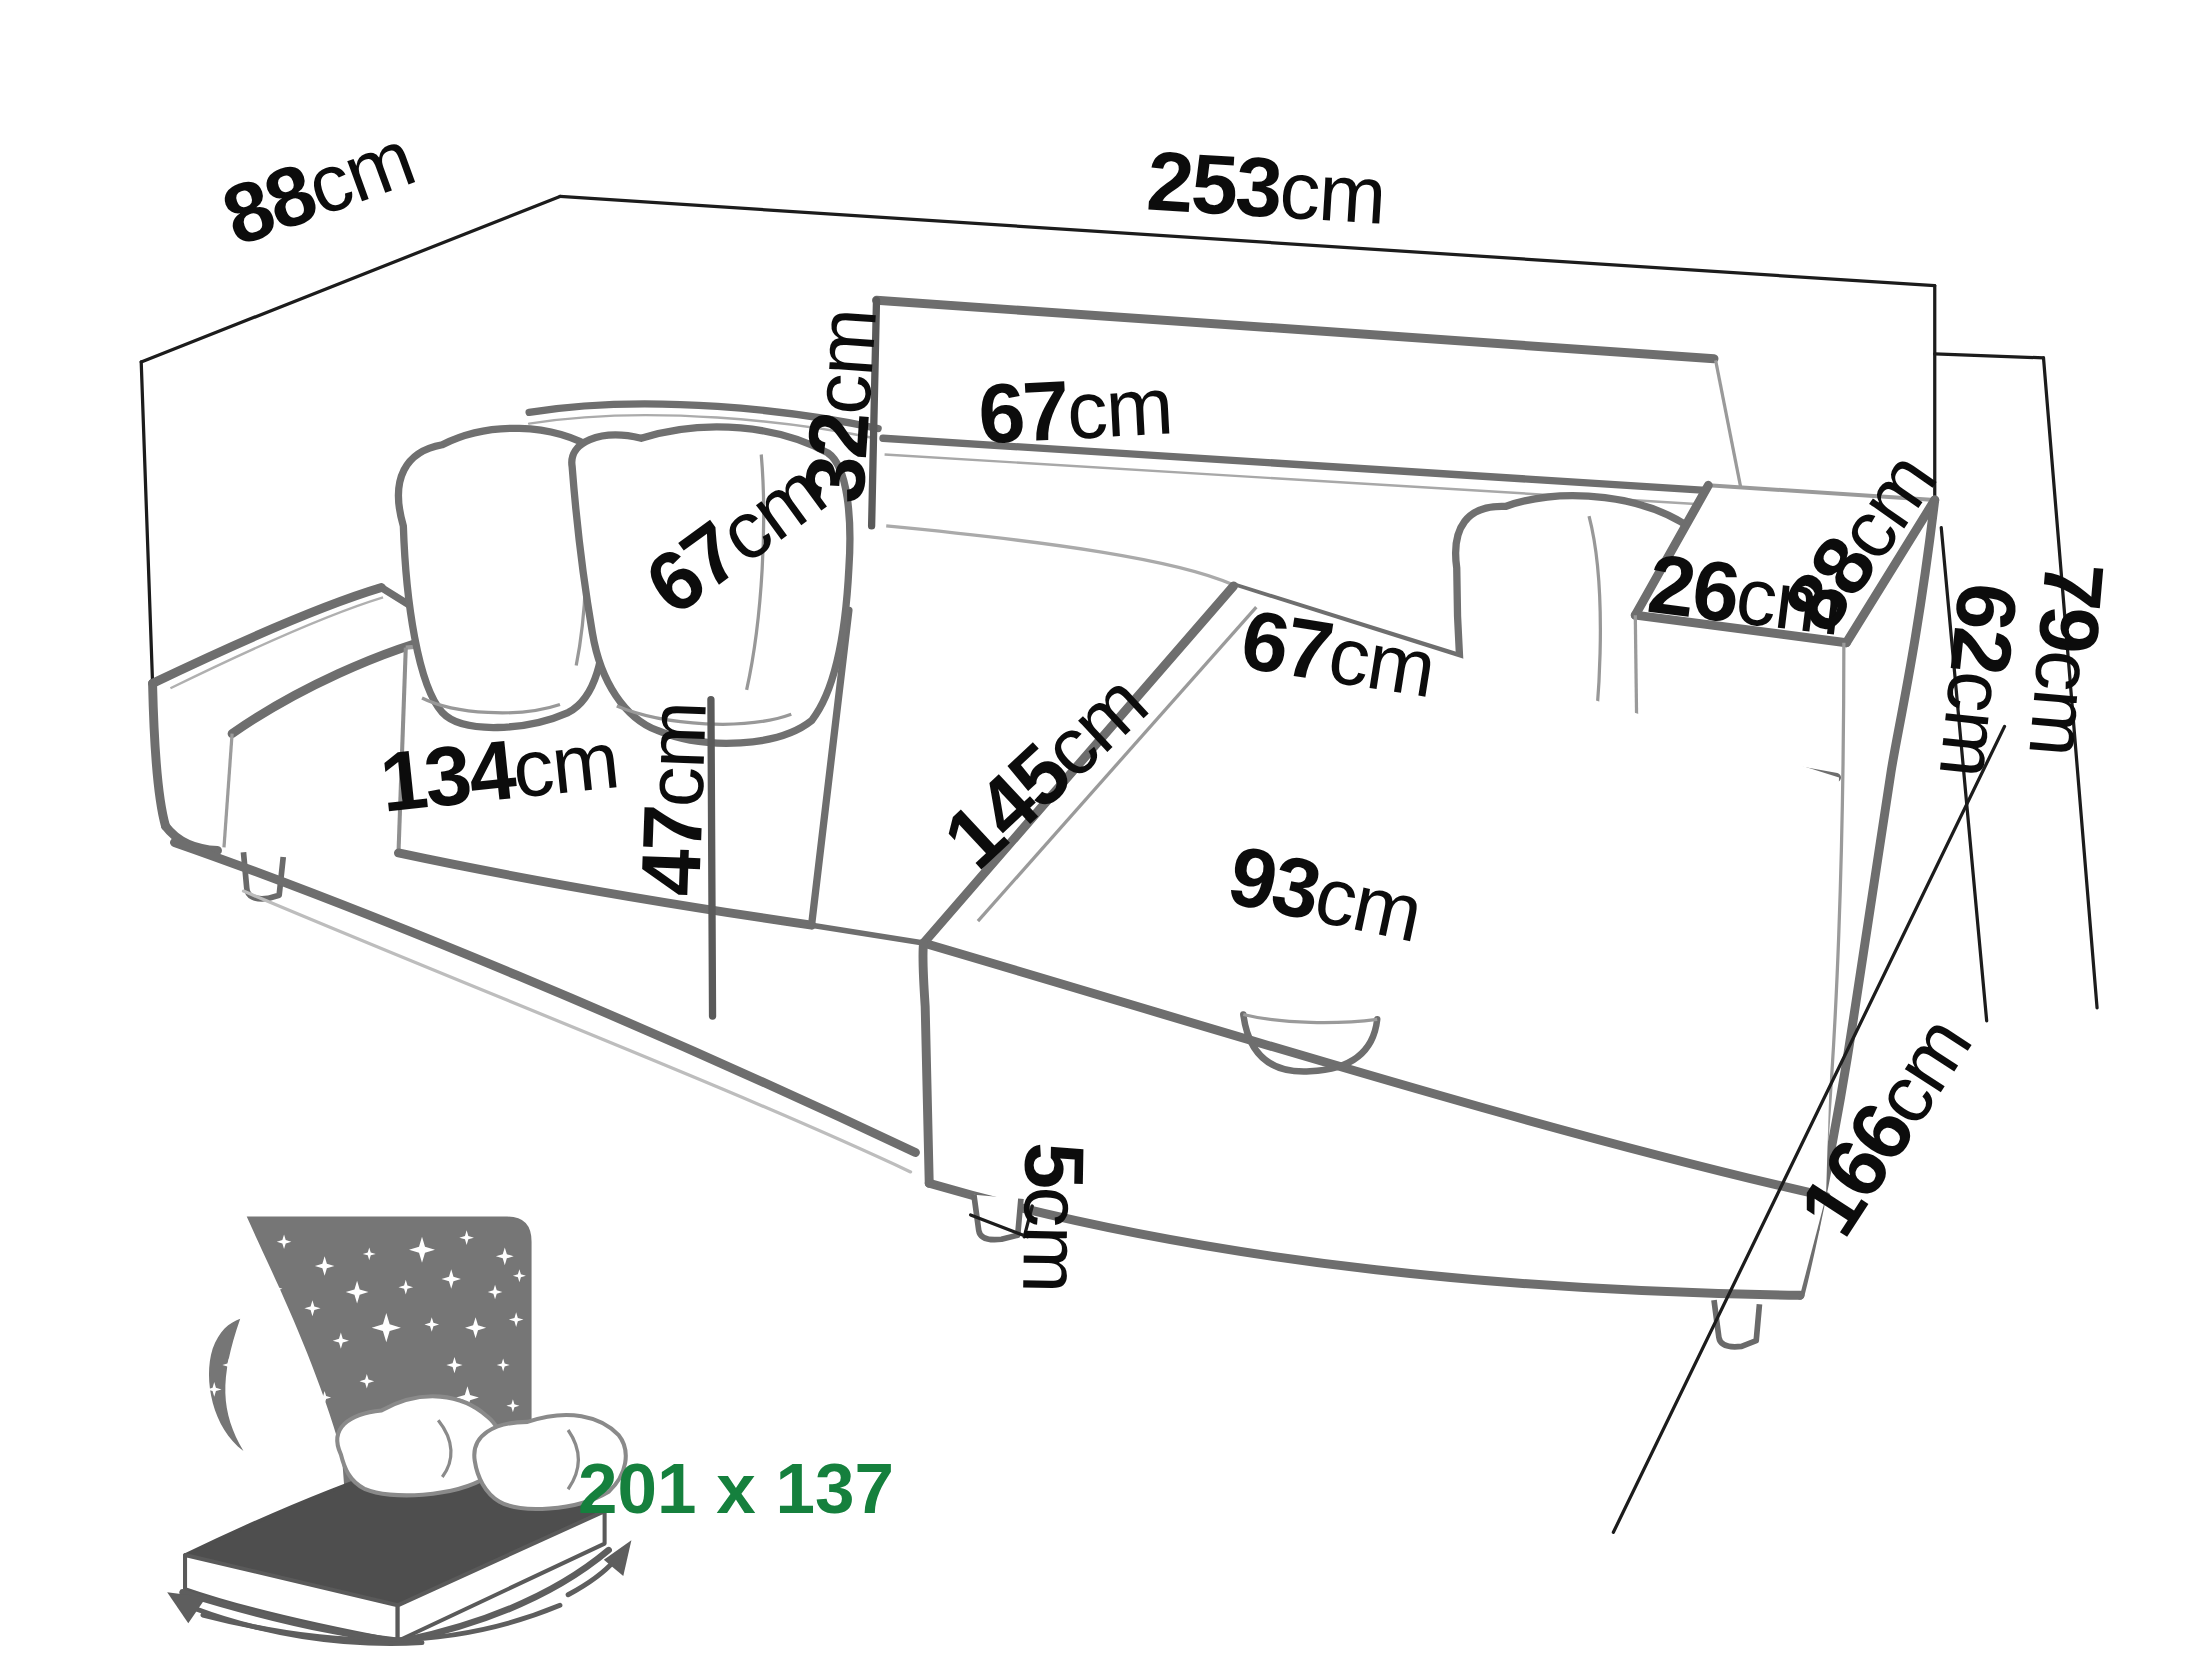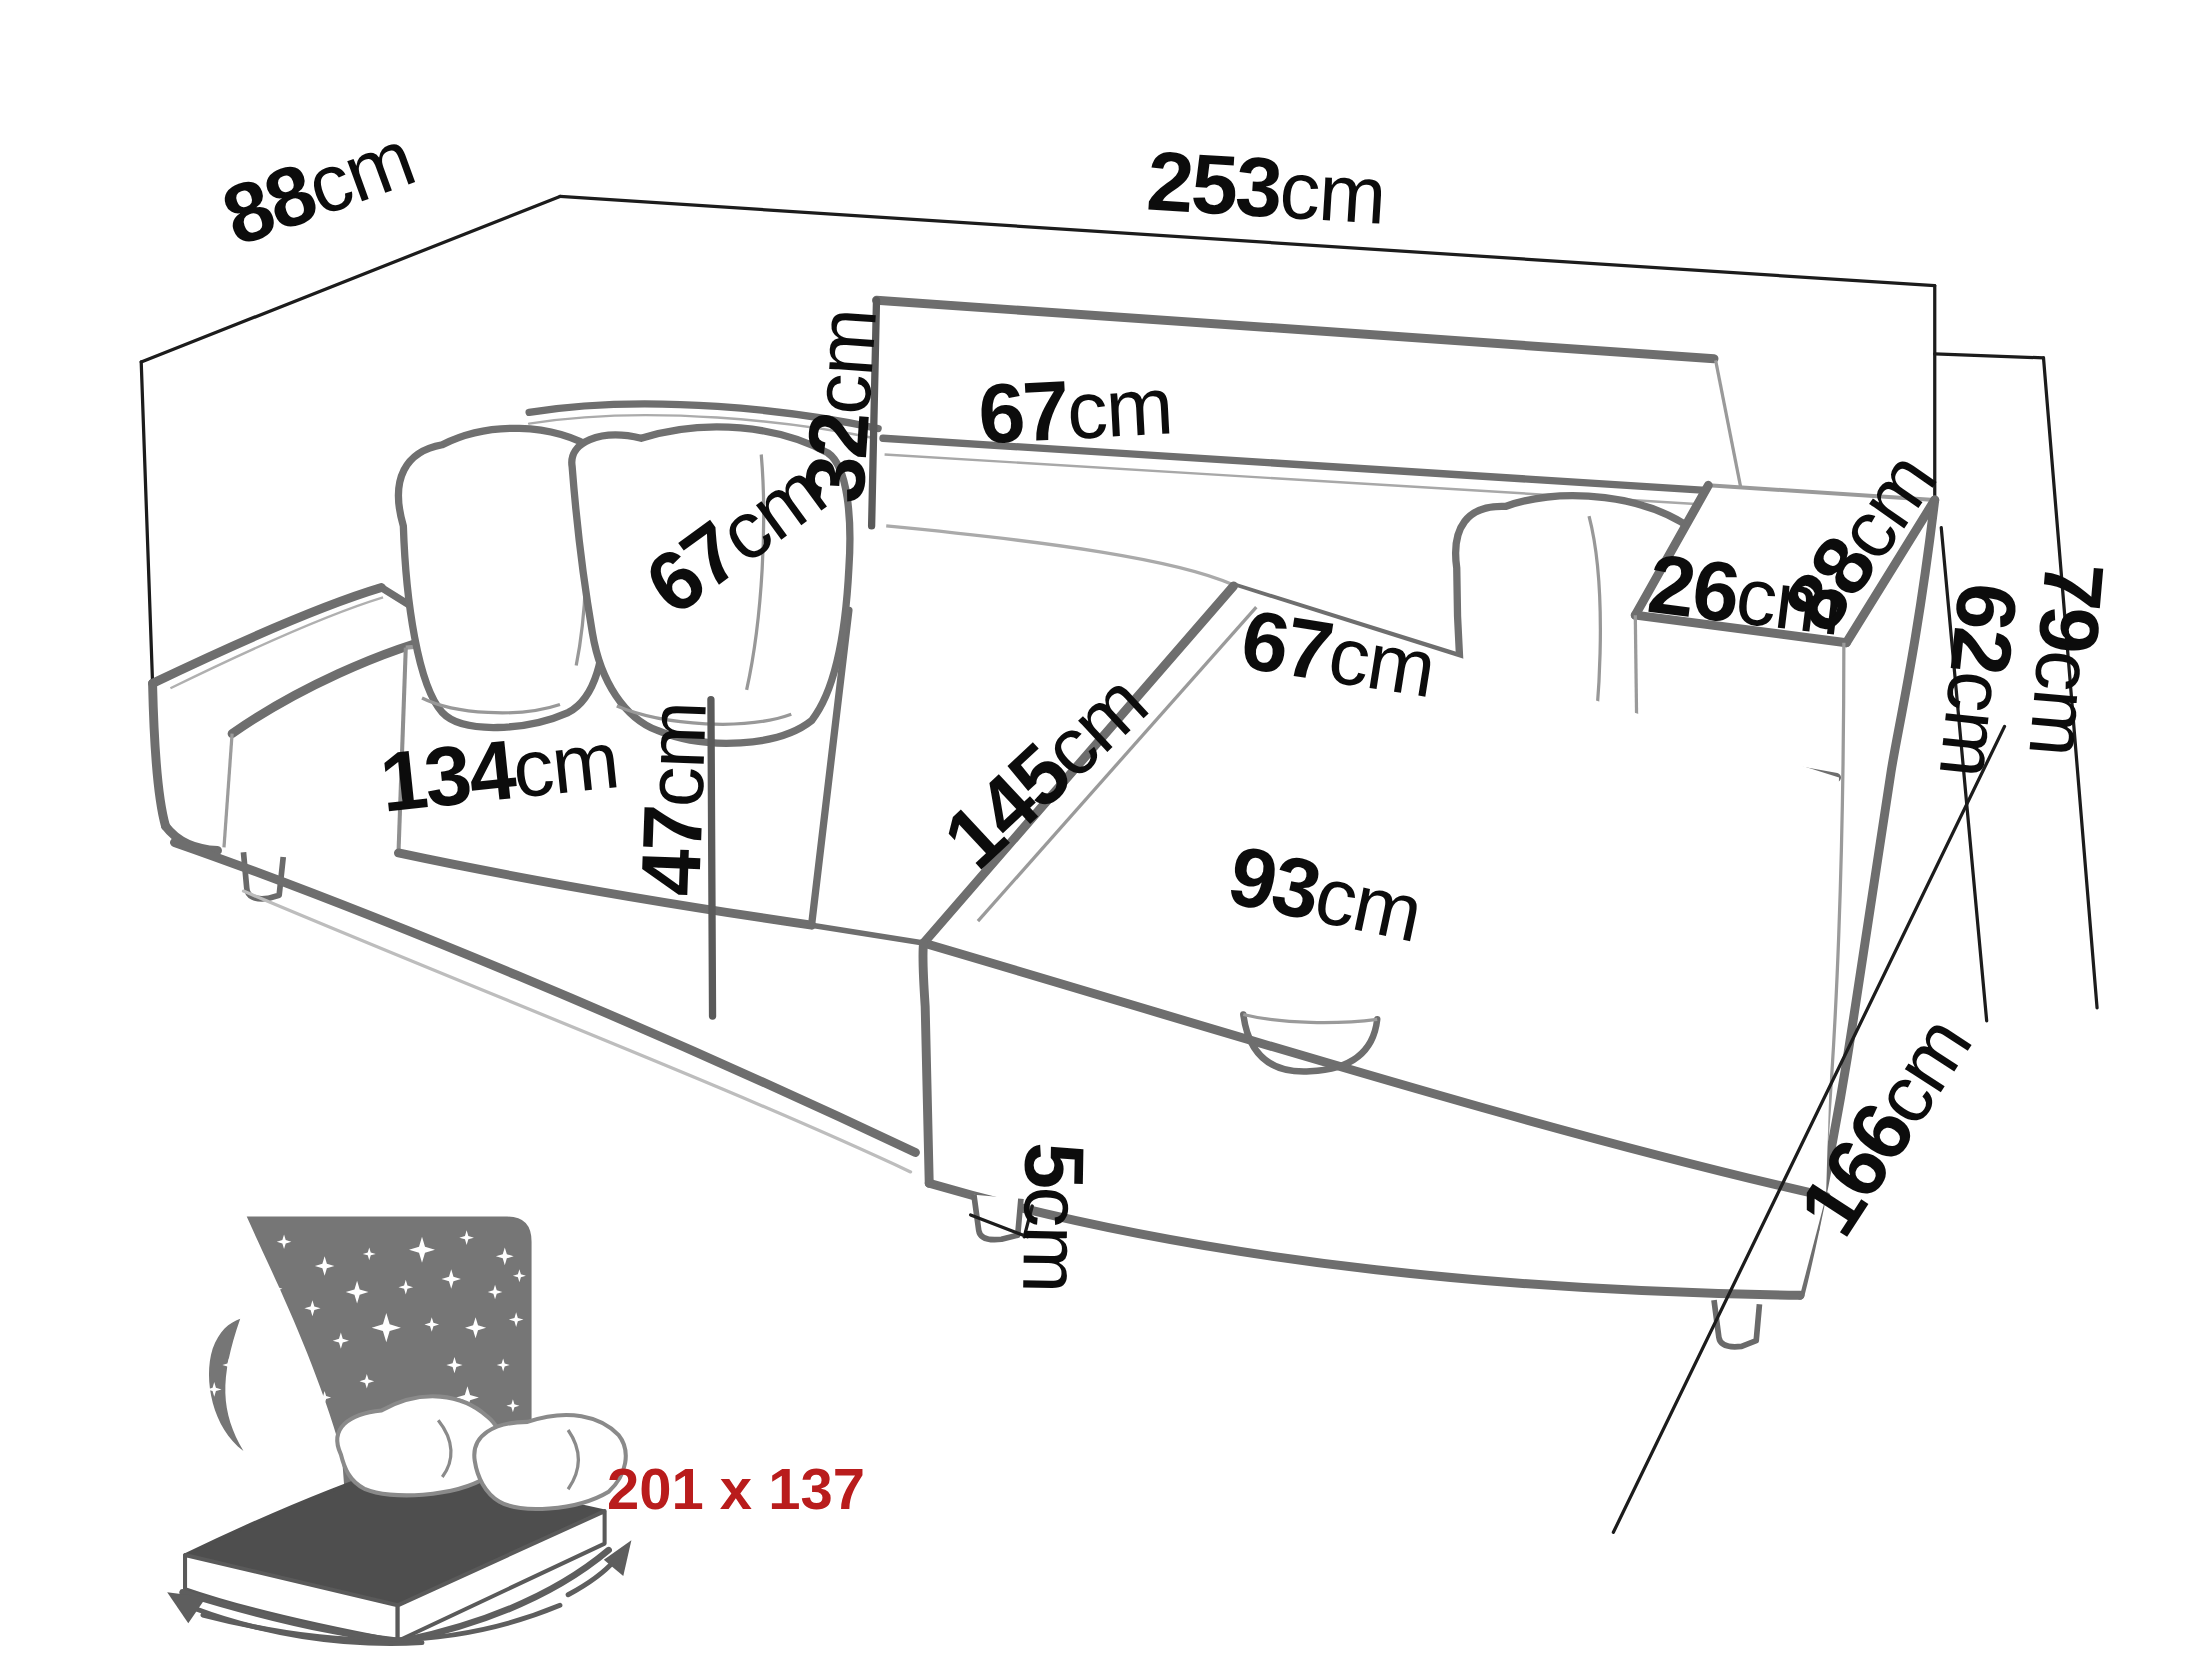--- a/index.html
+++ b/index.html
@@ -3,22 +3,22 @@
 <meta charset="utf-8">
 <style>
   html,body{margin:0;padding:0;background:#fff;}
   .stage{position:relative;width:2205px;height:1654px;background:#fff;overflow:hidden;
          font-family:"Liberation Sans",sans-serif;}
   .stage svg{position:absolute;left:0;top:0;}
   .dim{position:absolute;white-space:nowrap;color:#0c0c0c;
        transform:translate(-50%,-50%) rotate(var(--r,0deg));}
   .dim .num{font-weight:700;font-size:84px;letter-spacing:-2.4px;}
   .dim .unit{font-weight:400;font-size:81px;letter-spacing:-1.6px;}
-  .bed-size{position:absolute;white-space:nowrap;color:#b91c1c;font-weight:700;
-            font-size:58px;letter-spacing:0px;transform:translate(-50%,-50%);}
+  .bed-size{position:absolute;white-space:nowrap;color:#15803d;font-weight:700;
+            font-size:71px;letter-spacing:0px;transform:translate(-50%,-50%);}
 </style>
 </head>
 <body>
 
 <div class="stage">
 
 <svg width="2205" height="1654" viewBox="0 0 2717 2038">
   <defs>
     <path id="star4" d="M 0,-10 L 2.3,-2.3 L 10,0 L 2.3,2.3 L 0,10 L -2.3,2.3 L -10,0 L -2.3,-2.3 Z"></path>
   </defs>

